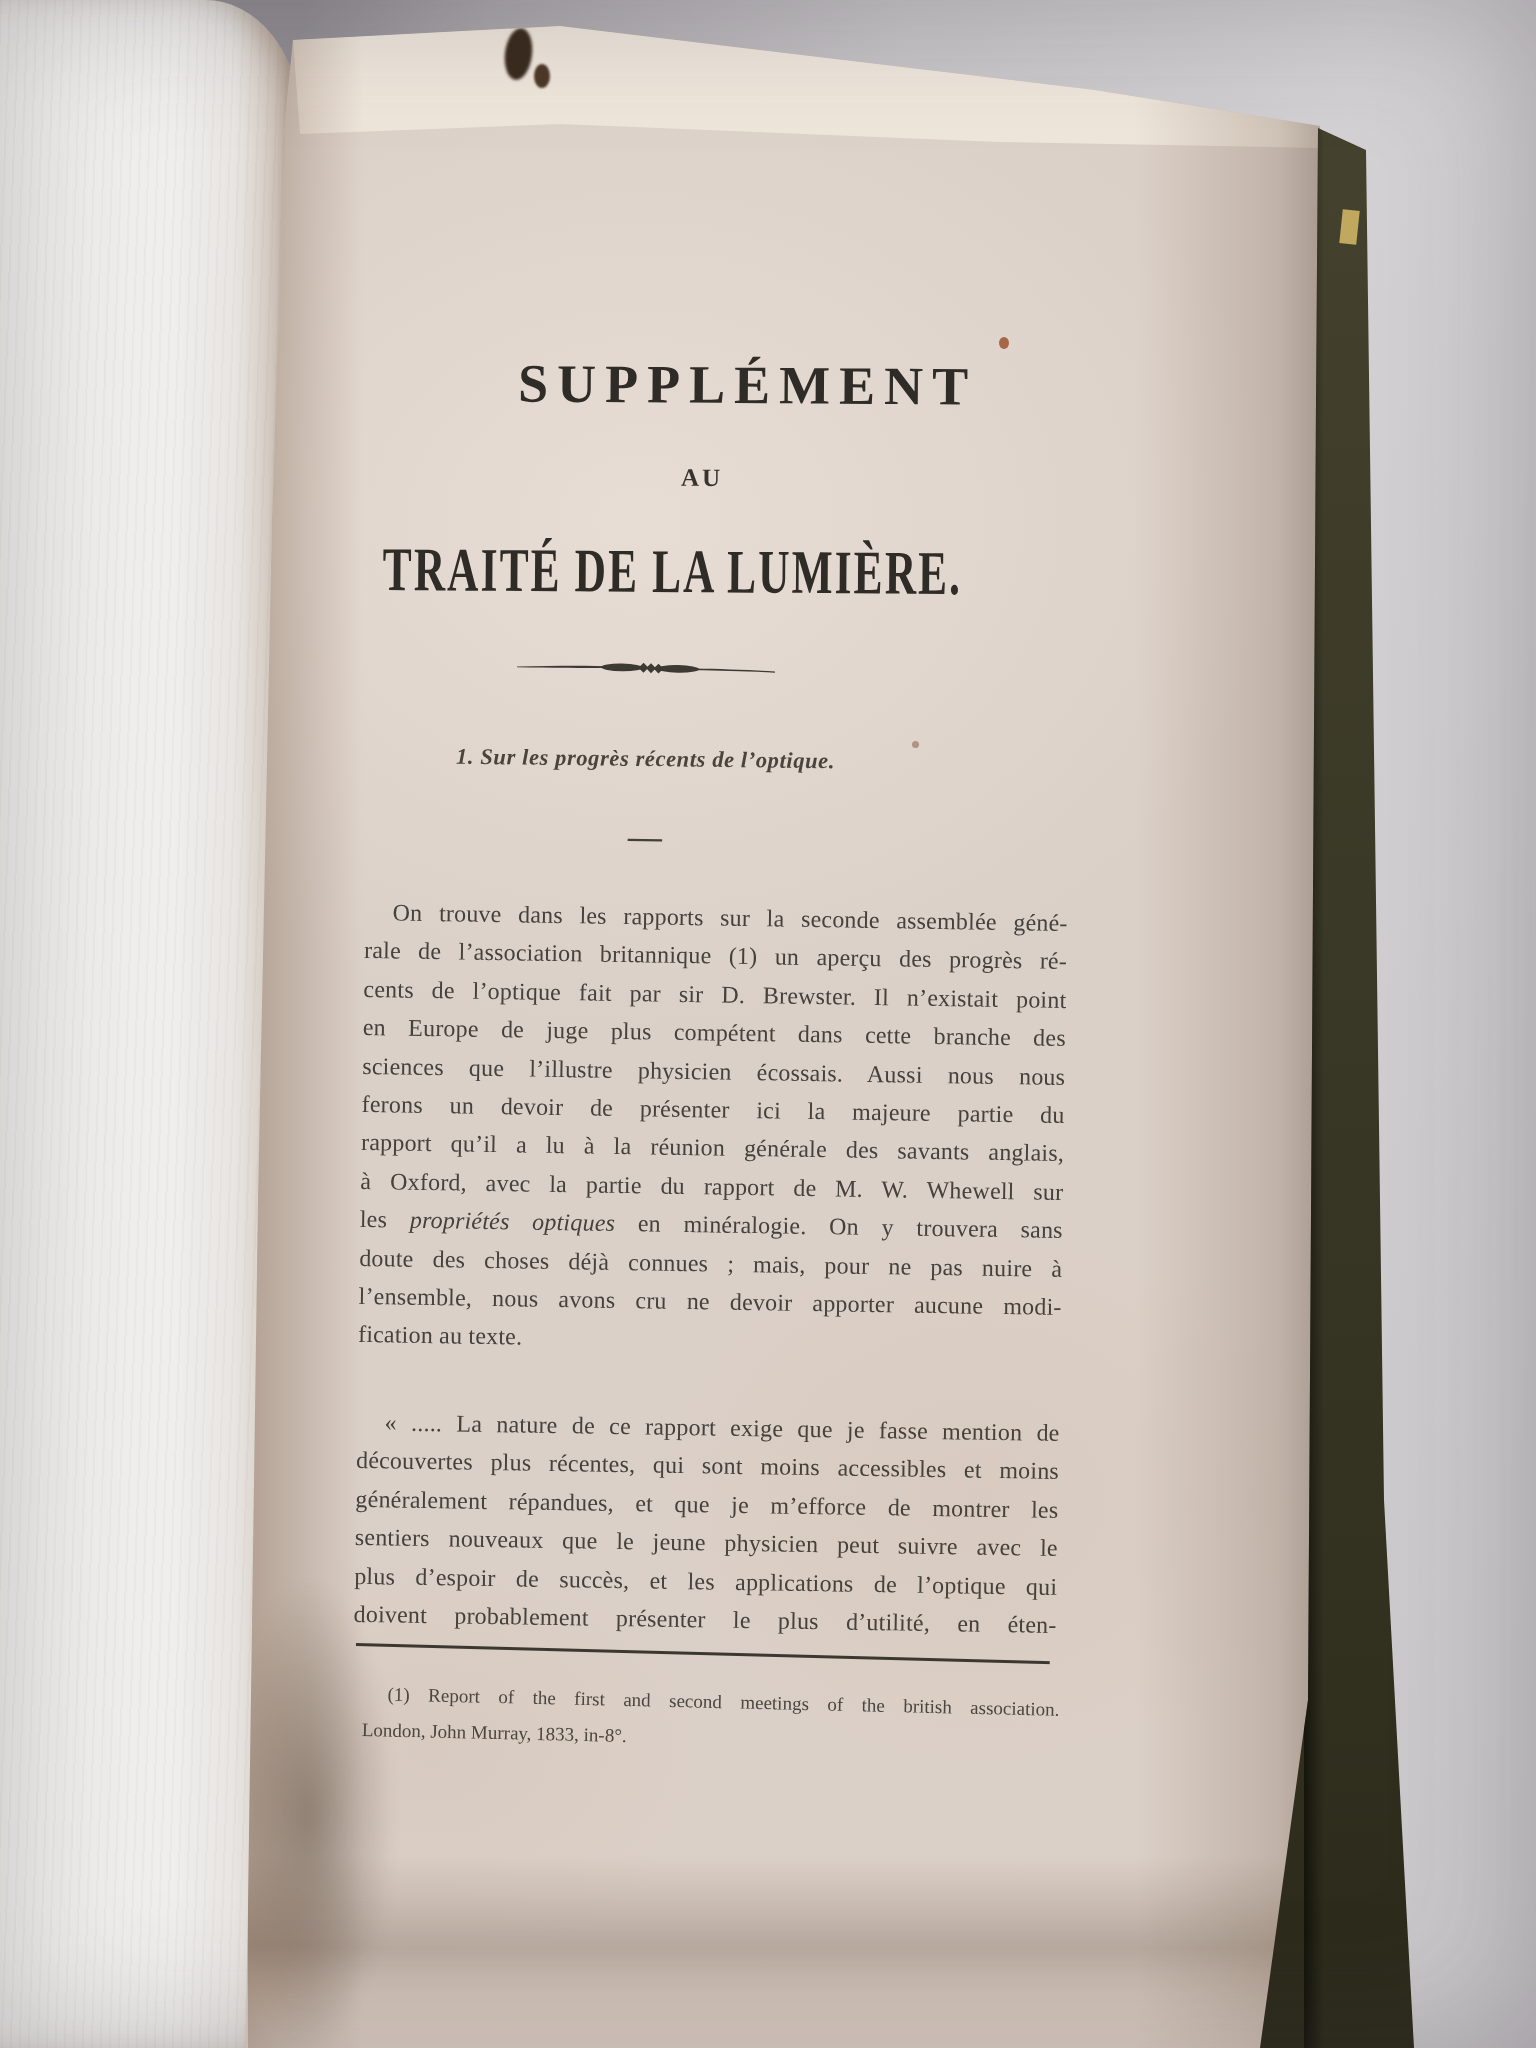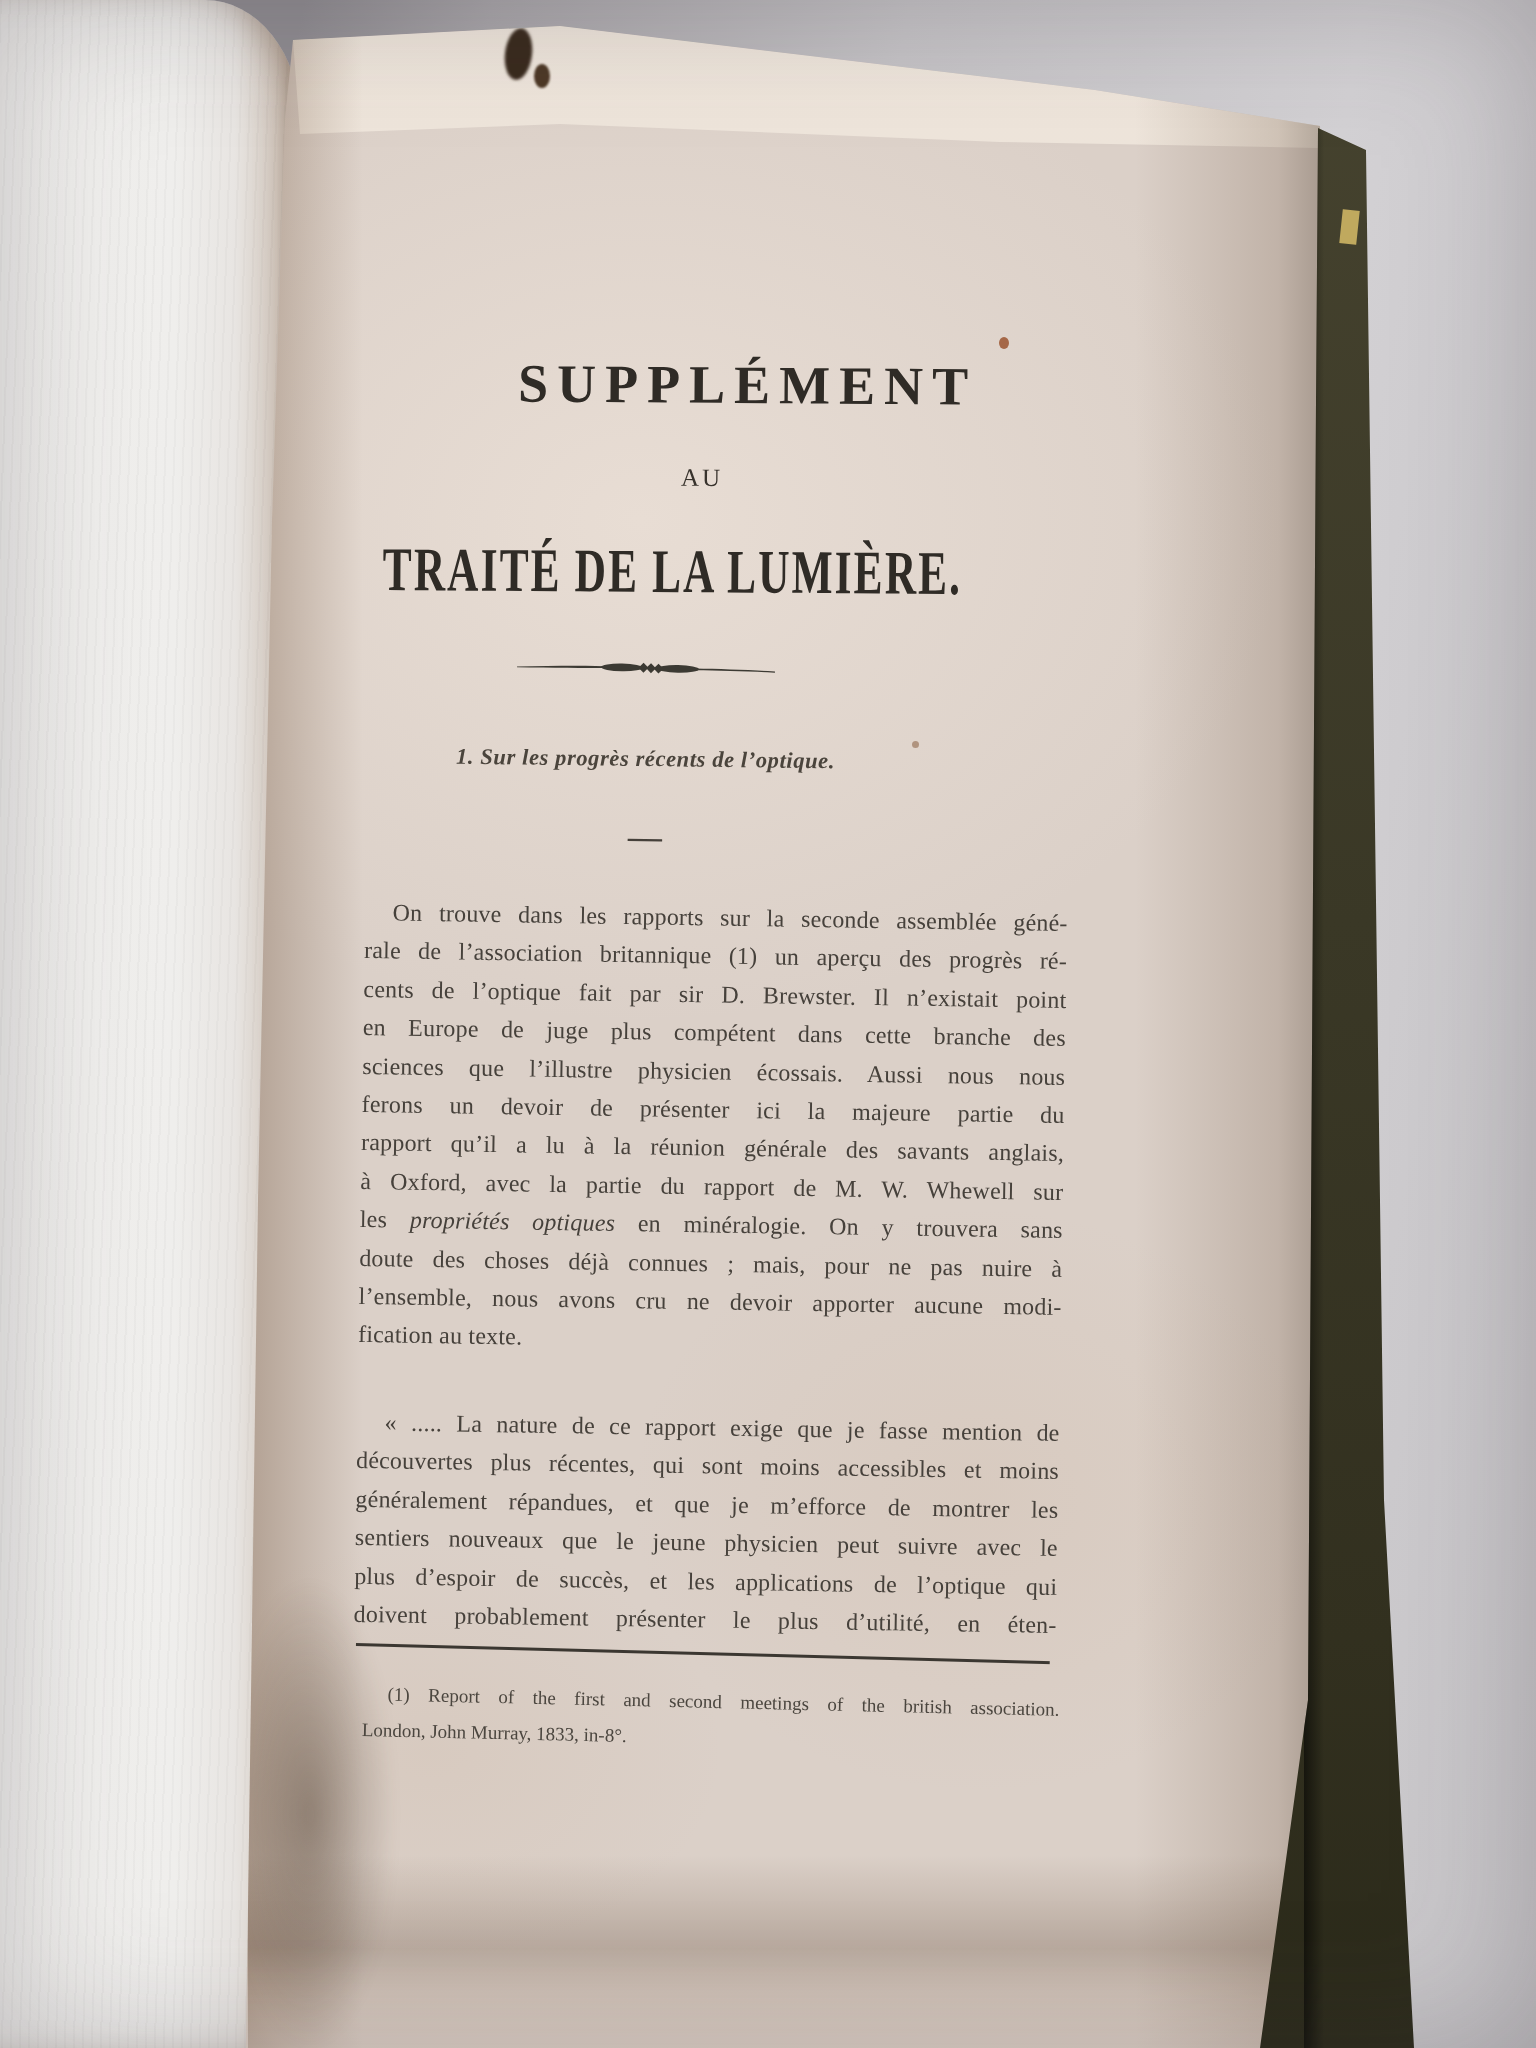--- a/index.html
+++ b/index.html
@@ -55,21 +55,21 @@
     background:#4d3826; filter:blur(1.2px); }
   .speck-rust { position:absolute; left:999px; top:337px; width:10px; height:12px; border-radius:50%;
     background:#9c5530; opacity:.85; filter:blur(.6px); }
   .speck-2 { position:absolute; left:912px; top:741px; width:7px; height:7px; border-radius:50%;
     background:#8a5f41; opacity:.55; filter:blur(.5px); }
 
   
   .text-layer { position:absolute; inset:0; filter:blur(.35px); color:#46413b; }
   .t-sup { position:absolute; left:518px; top:354px; font-weight:bold; font-size:54px;
     letter-spacing:9px; color:#2f2b26; transform:rotate(.4deg); white-space:nowrap; }
-  .t-au  { position:absolute; left:681px; top:464px; font-weight:normal; font-size:25px;
+  .t-au  { position:absolute; left:681px; top:464px; font-weight:bold; font-size:25px;
     letter-spacing:3px; color:#38332d; transform:rotate(.4deg); }
   .t-traite { position:absolute; left:383px; top:534px; font-weight:bold; font-size:62px;
     letter-spacing:3px; color:#2f2b26; transform:rotate(.4deg) scaleX(.70);
     transform-origin:left top; white-space:nowrap; }
   .ornament { position:absolute; left:515px; top:660px; transform:rotate(.9deg); }
   .t-heading { position:absolute; left:456px; top:746px; font-style:italic; font-weight:600;
     font-size:22.5px; letter-spacing:.6px; color:#4a443c; transform:rotate(.7deg); white-space:nowrap; }
   .t-dash { position:absolute; left:628px; top:818px; font-weight:bold; font-size:34px;
     color:#45403a; transform:rotate(1deg); }
 

